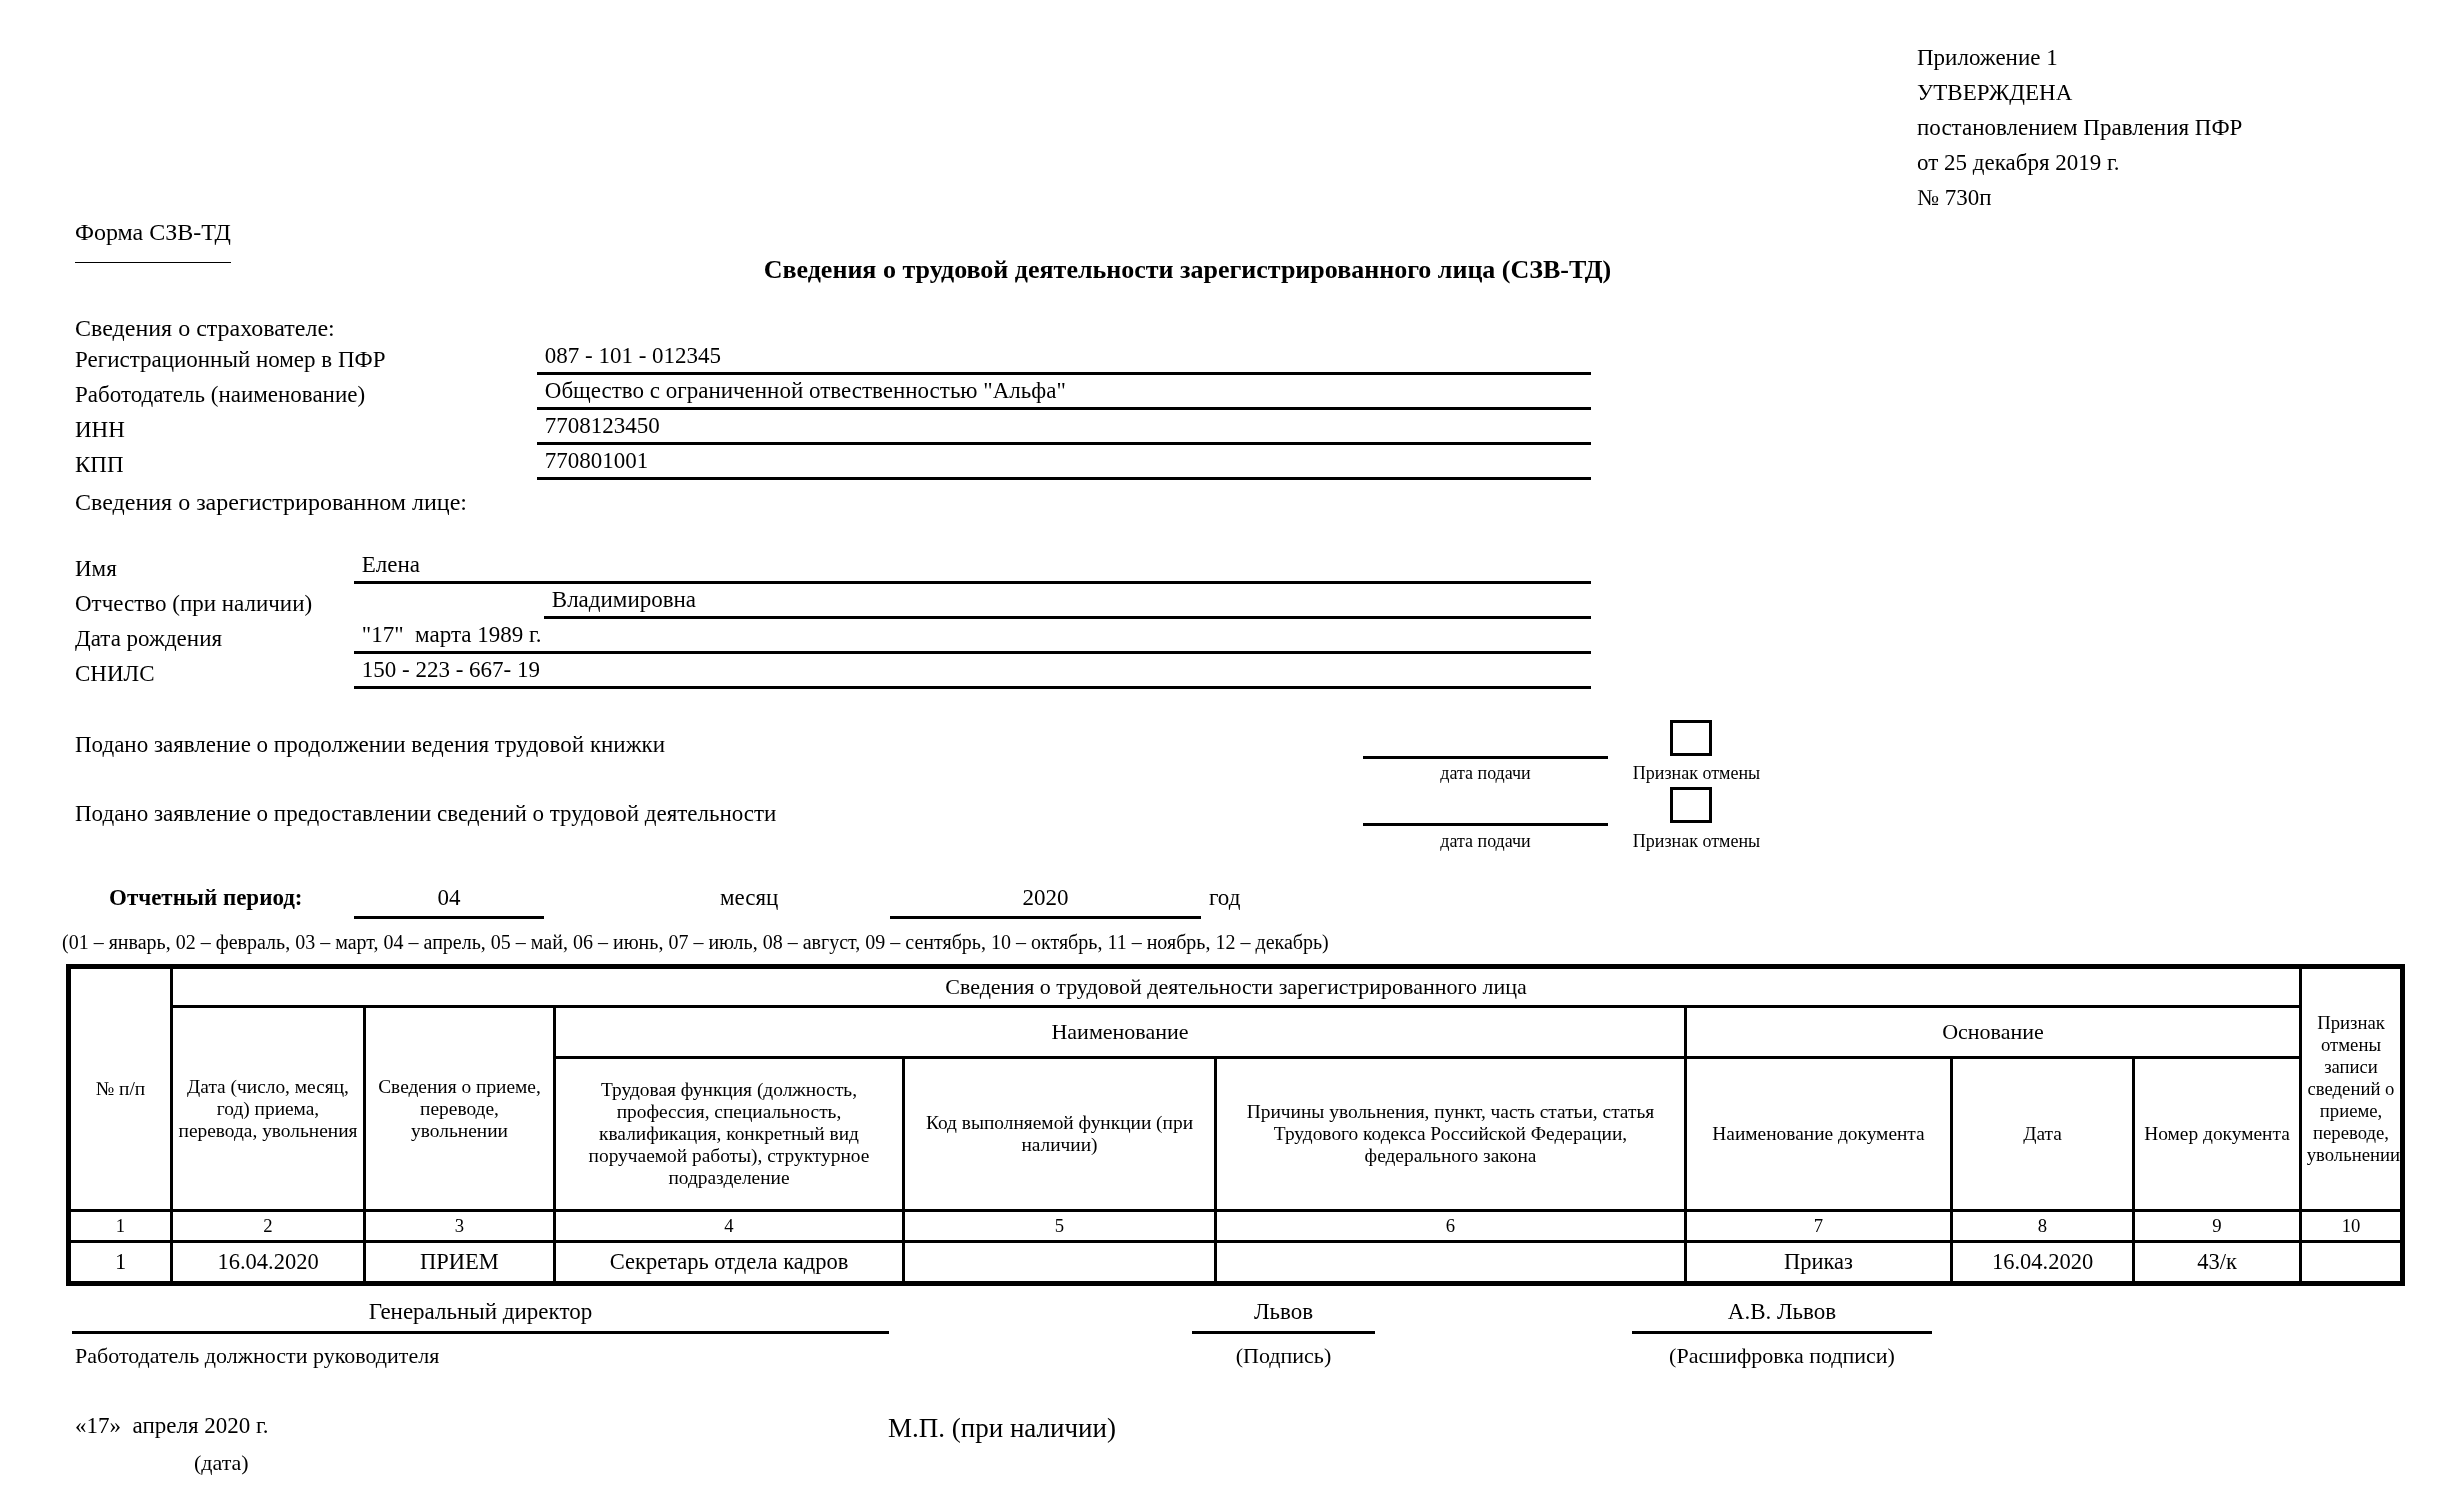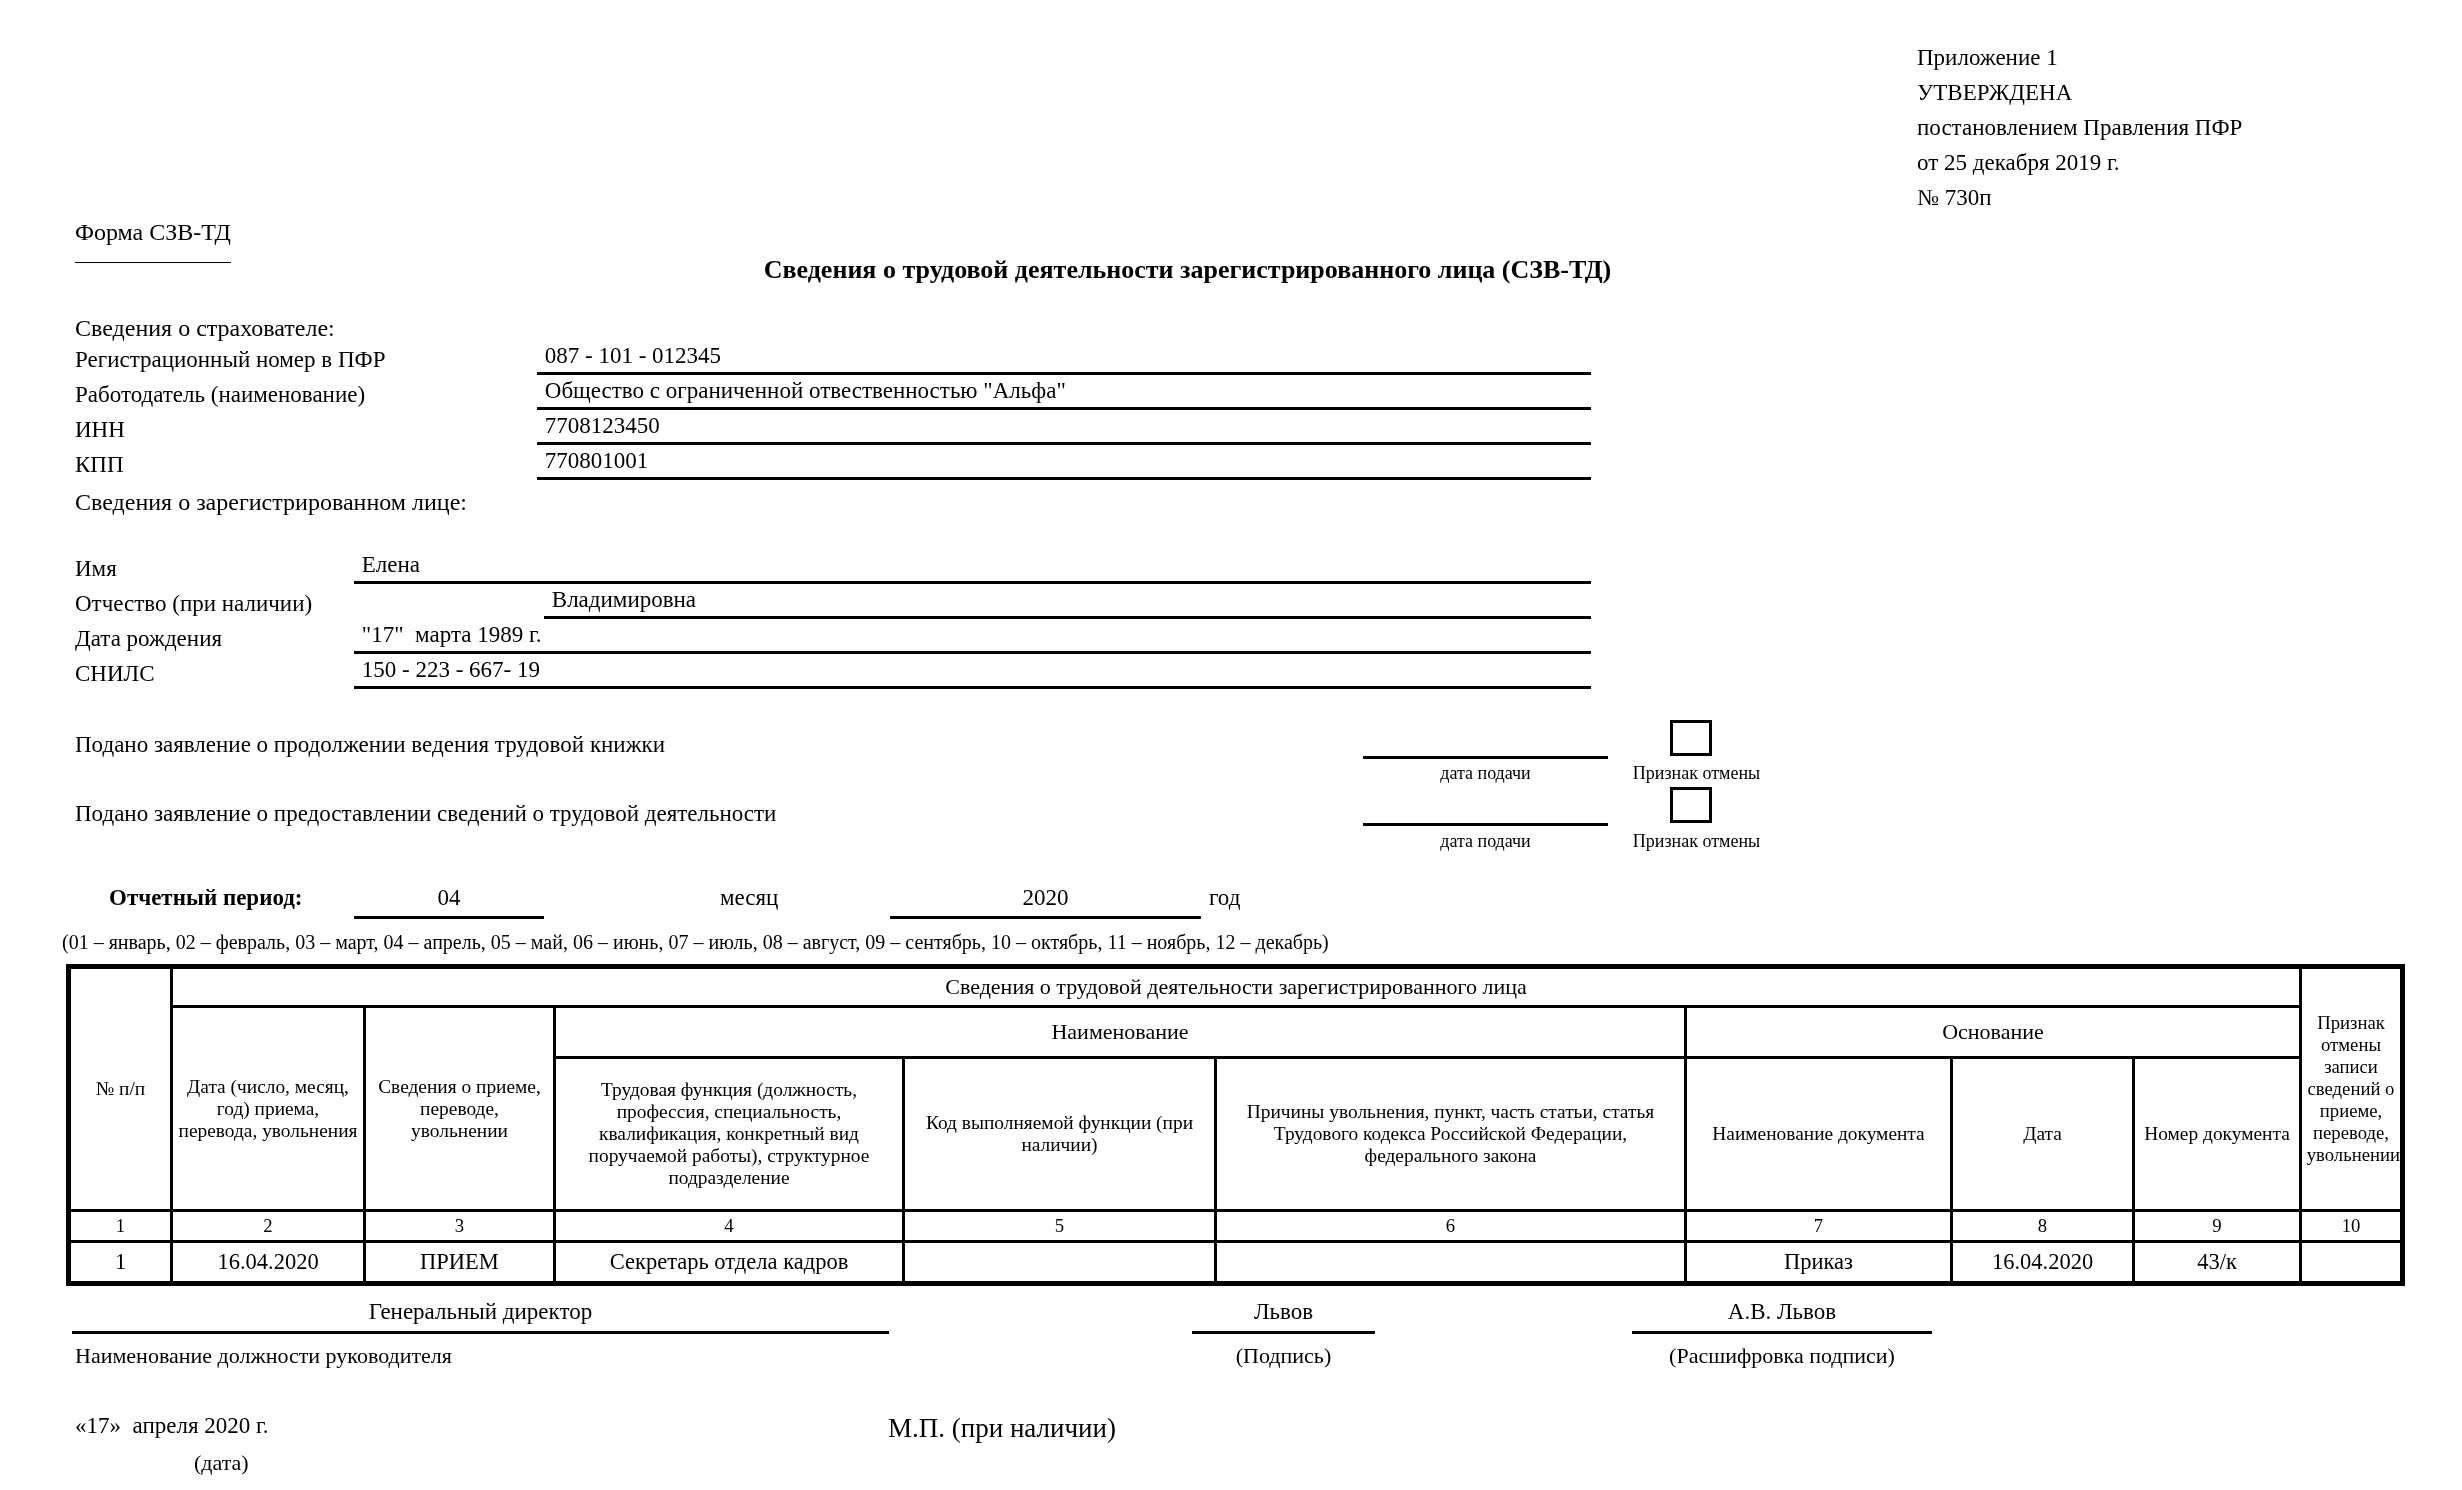--- a/index.html
+++ b/index.html
@@ -220,21 +220,21 @@
       <td>16.04.2020</td>
       <td>43/к</td>
       <td></td>
     </tr>
   </tbody>
     </table>
 
   <div class="abs sig-underline" style="left:72px;top:1304px;width:817px">
     <span>Генеральный директор</span>
   </div>
-  <div class="abs sig-label" style="left:75px;top:1343px">Наименование должности руководителя</div>
+  <div class="abs sig-label" style="left:75px;top:1343px">Работодатель должности руководителя</div>
 
   <div class="abs sig-underline" style="left:1192px;top:1304px;width:183px">
     <span>Львов</span>
   </div>
   <div class="abs sig-label" style="left:1192px;top:1343px;width:183px;text-align:center">(Подпись)</div>
 
   <div class="abs sig-underline" style="left:1632px;top:1304px;width:300px">
     <span>А.В. Львов</span>
   </div>
   <div class="abs sig-label" style="left:1632px;top:1343px;width:300px;text-align:center">(Расшифровка подписи)</div>

